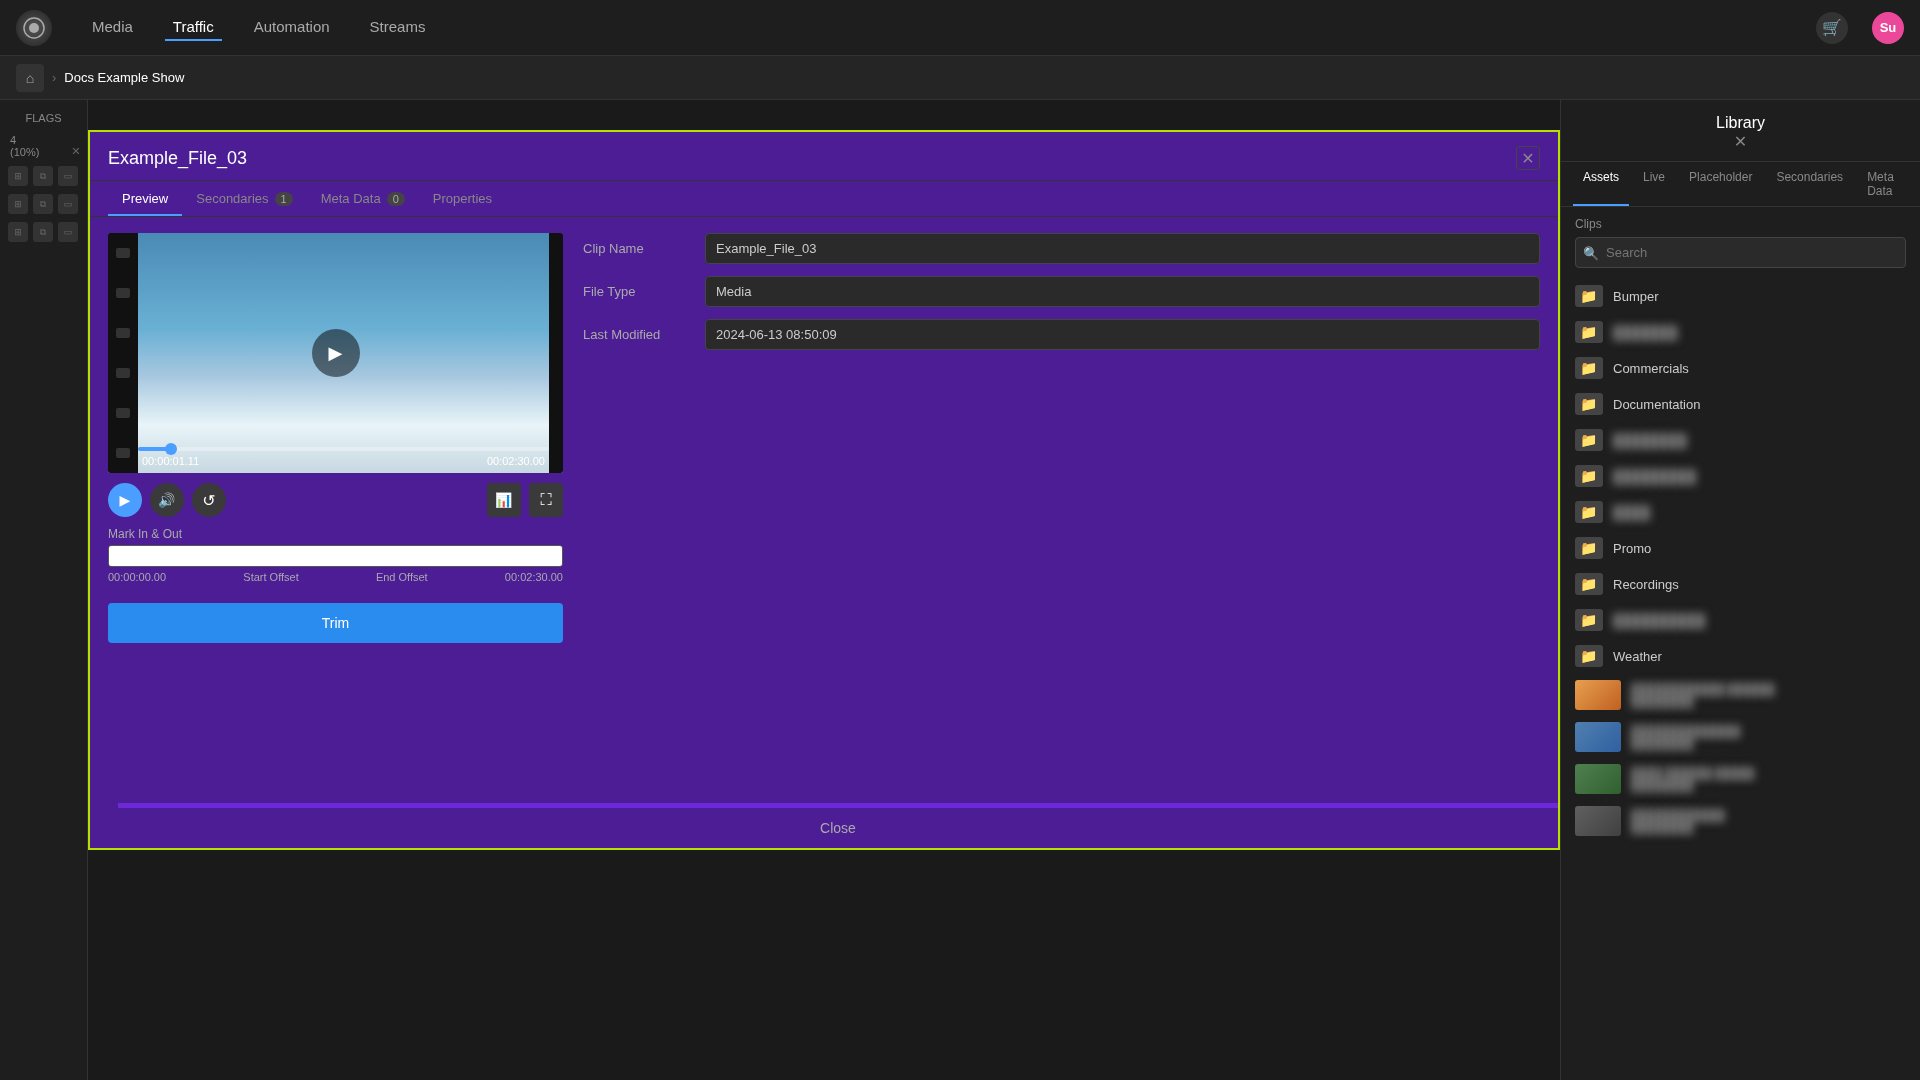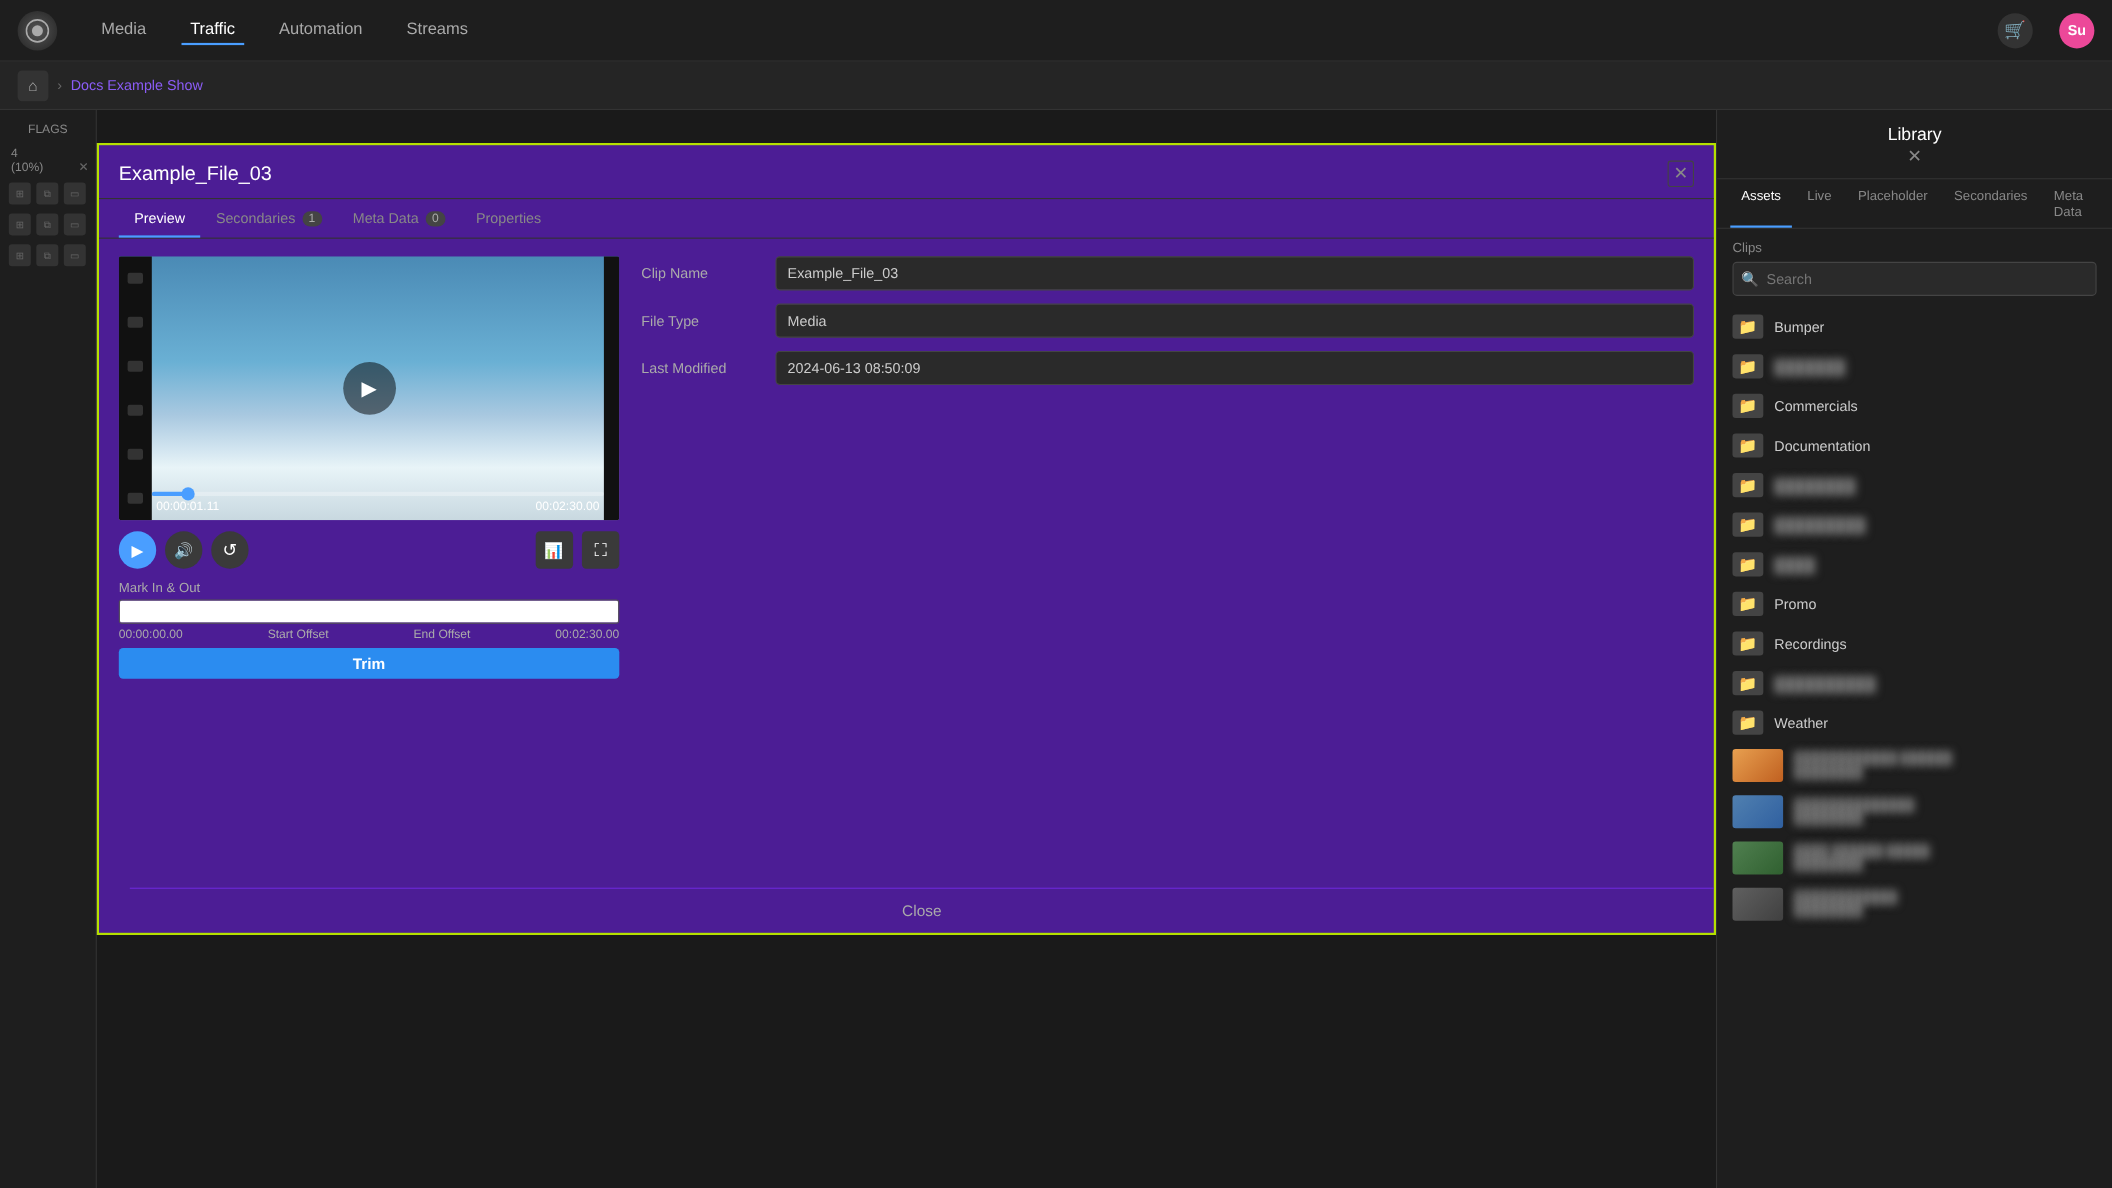--- a/index.html
+++ b/index.html
@@ -65,21 +65,21 @@
       border-bottom: 1px solid #333;
     }
     .home-icon {
       width: 28px; height: 28px;
       border-radius: 4px;
       background: #333;
       display: flex; align-items: center; justify-content: center;
       color: #aaa; font-size: 14px; cursor: pointer;
     }
     .breadcrumb-sep { color: #666; }
-    .breadcrumb-label { color: #8b5cf6; font-size: 13px; }
+    .breadcrumb-label { color: #ffffff; font-size: 13px; }
 
     
     .main-area {
       display: flex;
       height: calc(1080px - 56px - 44px);
       position: relative;
     }
 
     
     .left-panel {
@@ -307,29 +307,29 @@
     }
     .mark-offsets {
       display: flex;
       justify-content: space-between;
       font-size: 11px;
       color: #aaa;
       margin-top: 4px;
     }
     .trim-btn {
       width: 100%;
-      height: 28px;
+      height: 40px;
       background: #2b8cf0;
       border: none;
       border-radius: 4px;
       color: #fff;
       font-size: 14px;
-      font-weight: 700;
-      cursor: pointer;
-      margin-top: 6px;
+      font-weight: 400;
+      cursor: pointer;
+      margin-top: 20px;
     }
 
     
     .properties-section {
       flex: 1;
       display: flex;
       flex-direction: column;
       gap: 12px;
     }
     .prop-row {
@@ -362,21 +362,21 @@
       font-size: 13px;
       cursor: pointer;
       text-align: center;
       margin-top: 4px;
     }
 
     
     .modal-footer {
       padding: 12px;
       text-align: center;
-      border-top: 1px solid #6d28d9;
+      border-top: 5px solid #6d28d9;
       margin-left: 28px;
     }
     .close-btn {
       background: none;
       border: none;
       color: #aaa;
       cursor: pointer;
       font-size: 14px;
     }
 

